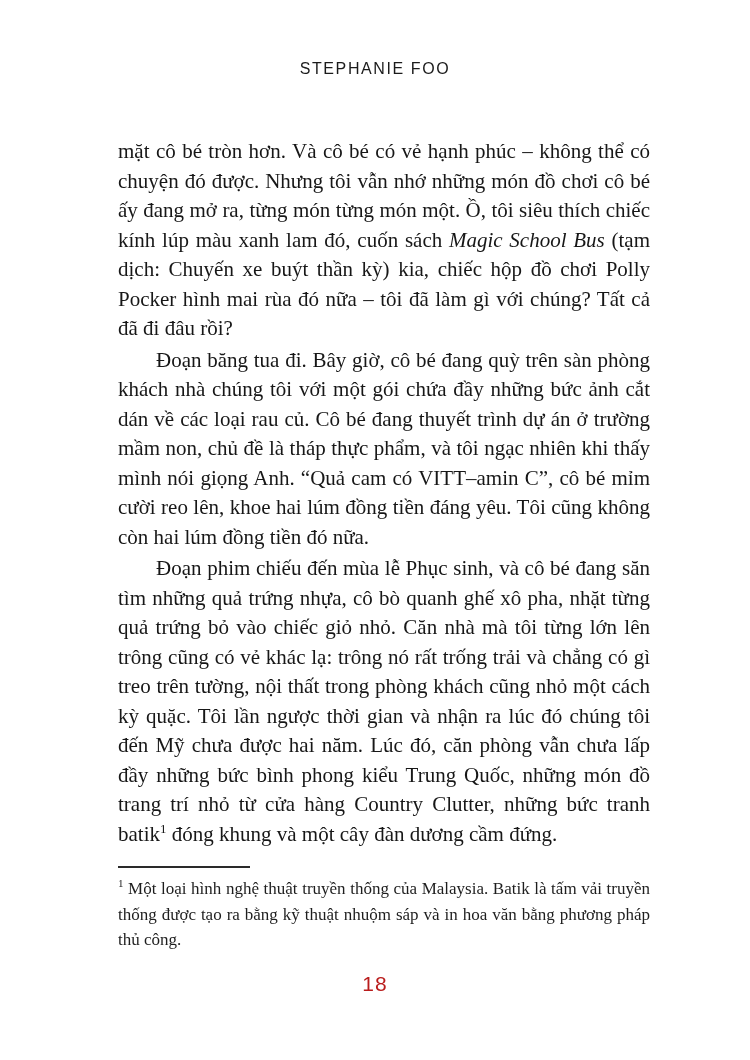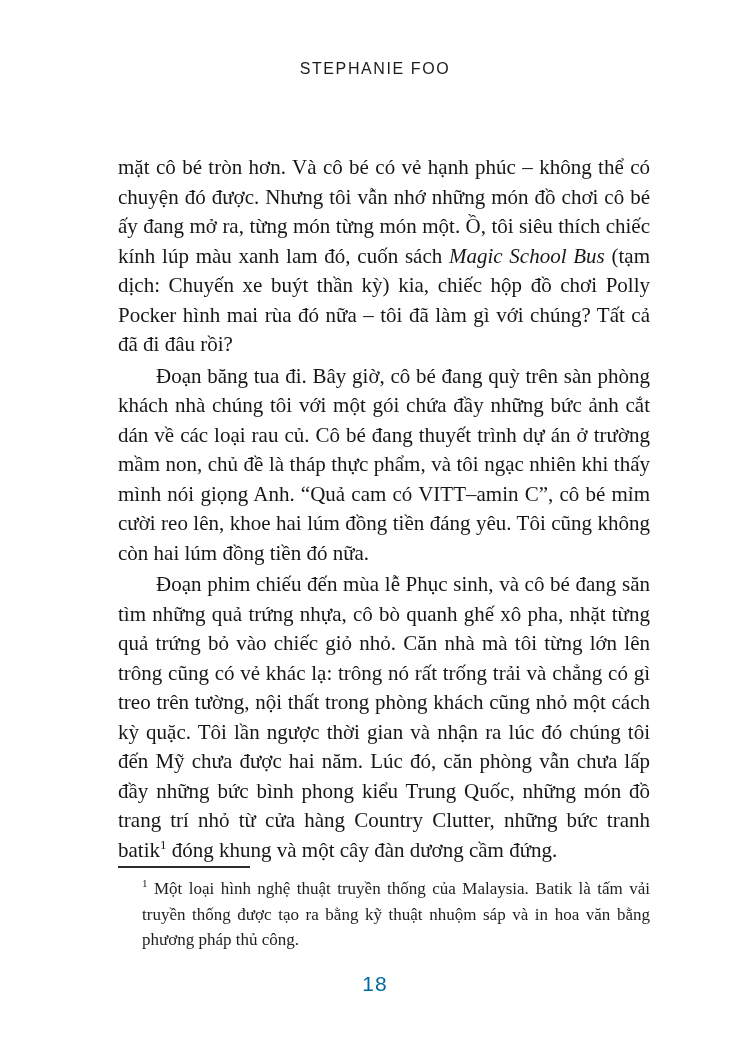--- a/index.html
+++ b/index.html
@@ -34,21 +34,21 @@
     position: absolute;
     top: 137px;
     left: 118px;
     width: 532px;
     font-family: "Liberation Serif", "DejaVu Serif", serif;
     font-size: 21px;
     line-height: 29.5px;
     text-align: justify;
     color: #171717;
   }
-  .para { text-indent: 38px; margin-top: 16px; }
+  .para { text-indent: 38px; }
   .para.no-indent { text-indent: 0; }
   .para + .para { margin-top: 2px; }
   .para em { font-style: italic; }
   sup.fn-marker {
     font-size: 13px;
     line-height: 0;
     vertical-align: super;
   }
   .footnote-area {
     position: absolute;
@@ -60,33 +60,32 @@
   }
   .footnote-rule {
     width: 132px;
     border-top: 2px solid #2a2a2a;
     margin-bottom: 8px;
   }
   .footnote {
     font-size: 17px;
     line-height: 25.5px;
     text-align: justify;
-    margin-left: 24px;
   }
   .footnote sup.fn-marker { font-size: 11px; }
   .page-number {
     position: absolute;
     top: 972px;
     left: 0;
     width: 100%;
     text-align: center;
     font-family: "Liberation Sans", sans-serif;
     font-size: 21px;
     letter-spacing: 1px;
-    color: #0369a1;
+    color: #b91c1c;
   }
 </style>
 </head>
 <body>
 
 <div class="page">
 
   <div class="running-head">STEPHANIE FOO</div>
 
   <div class="body-text">

